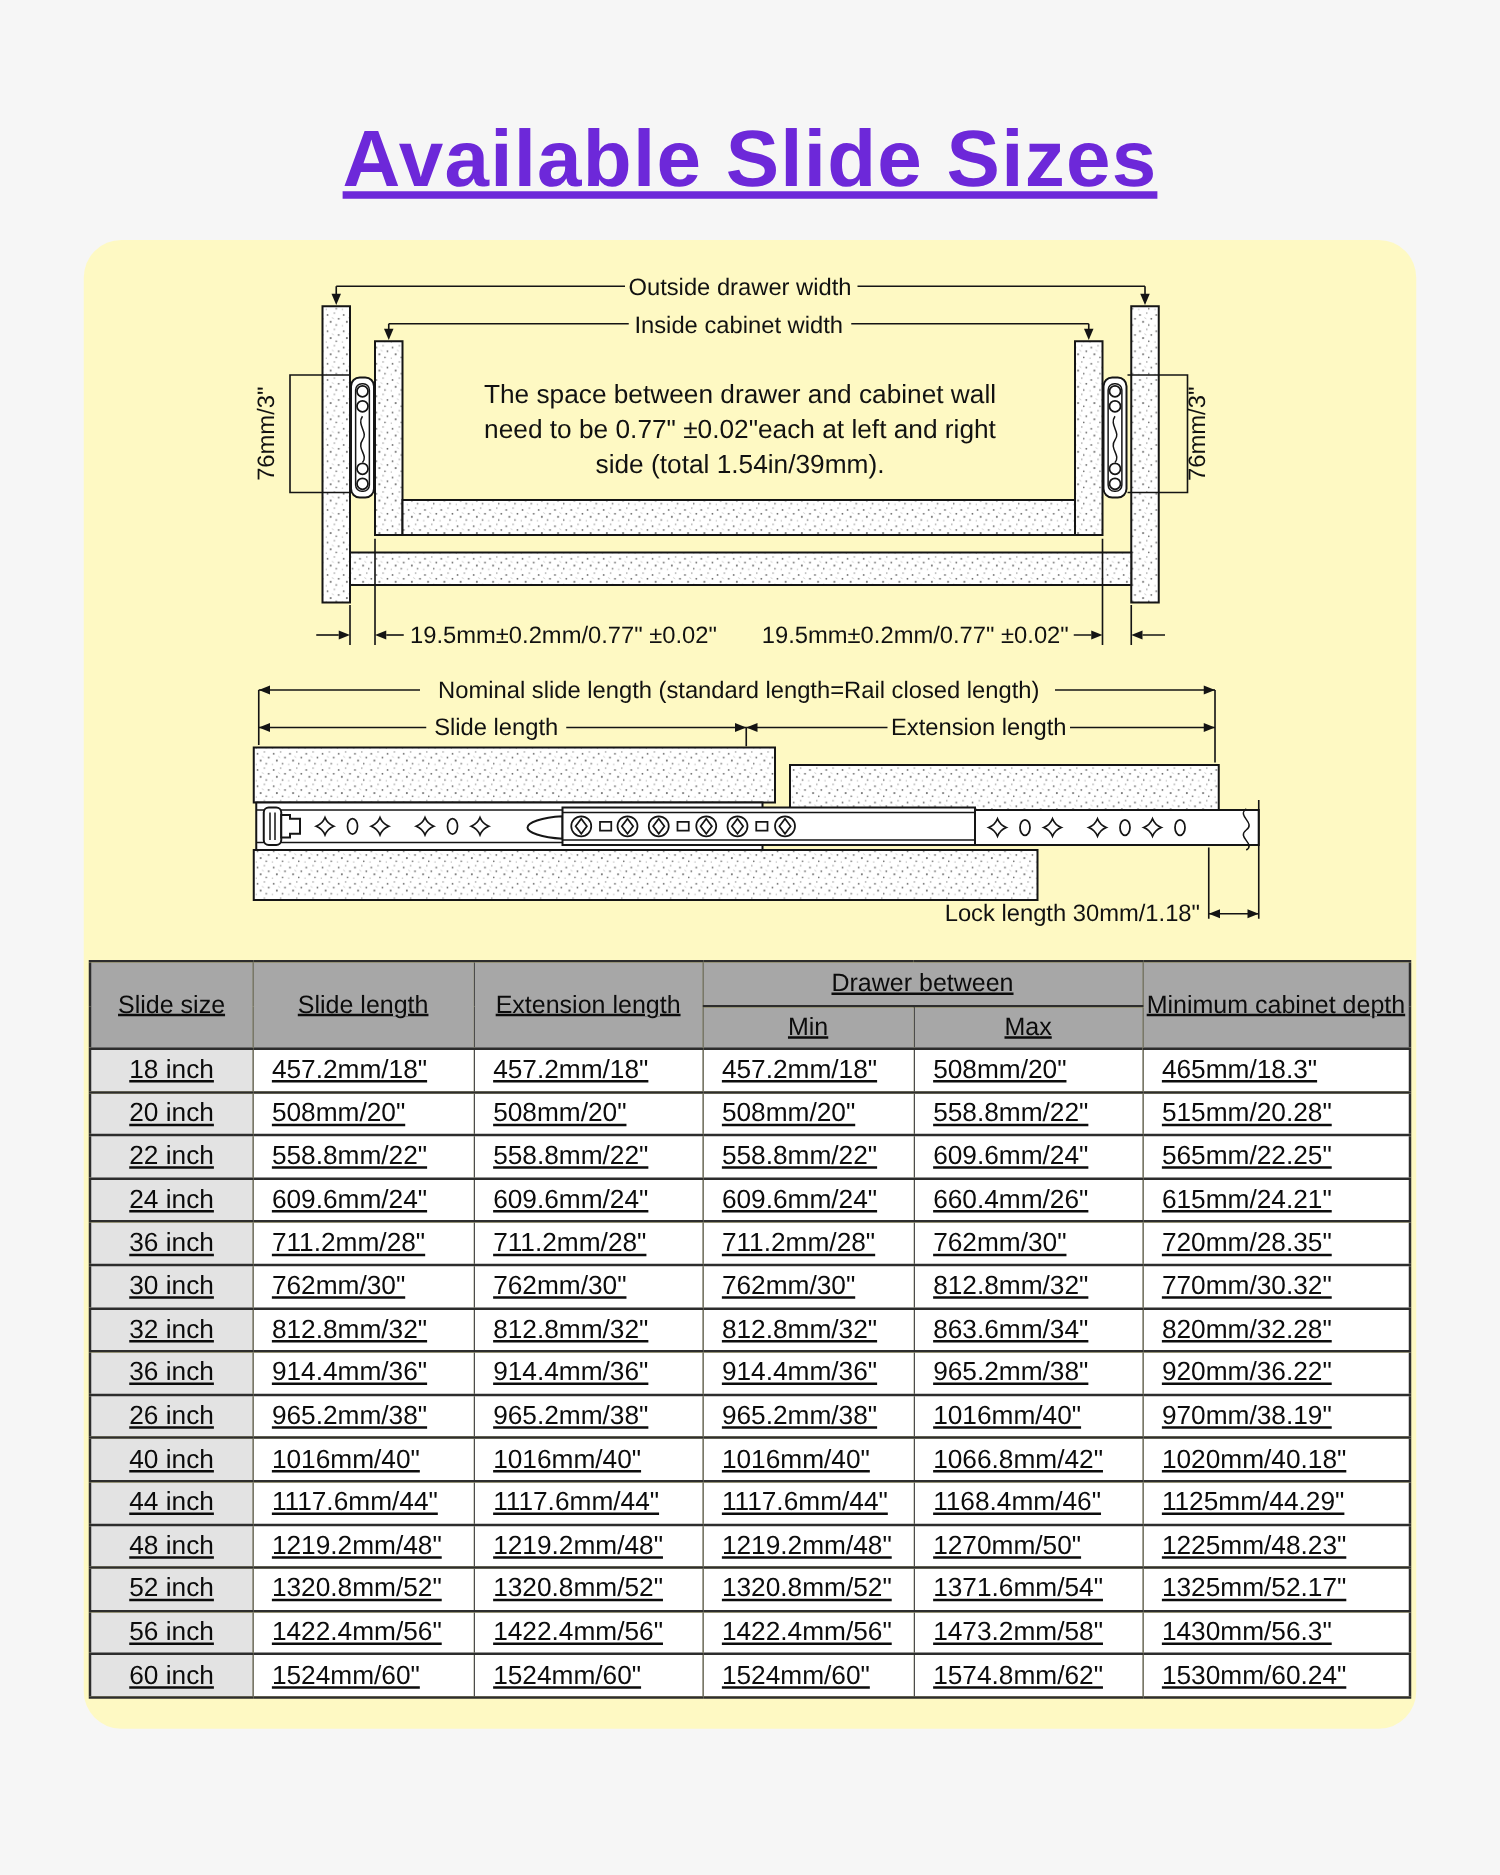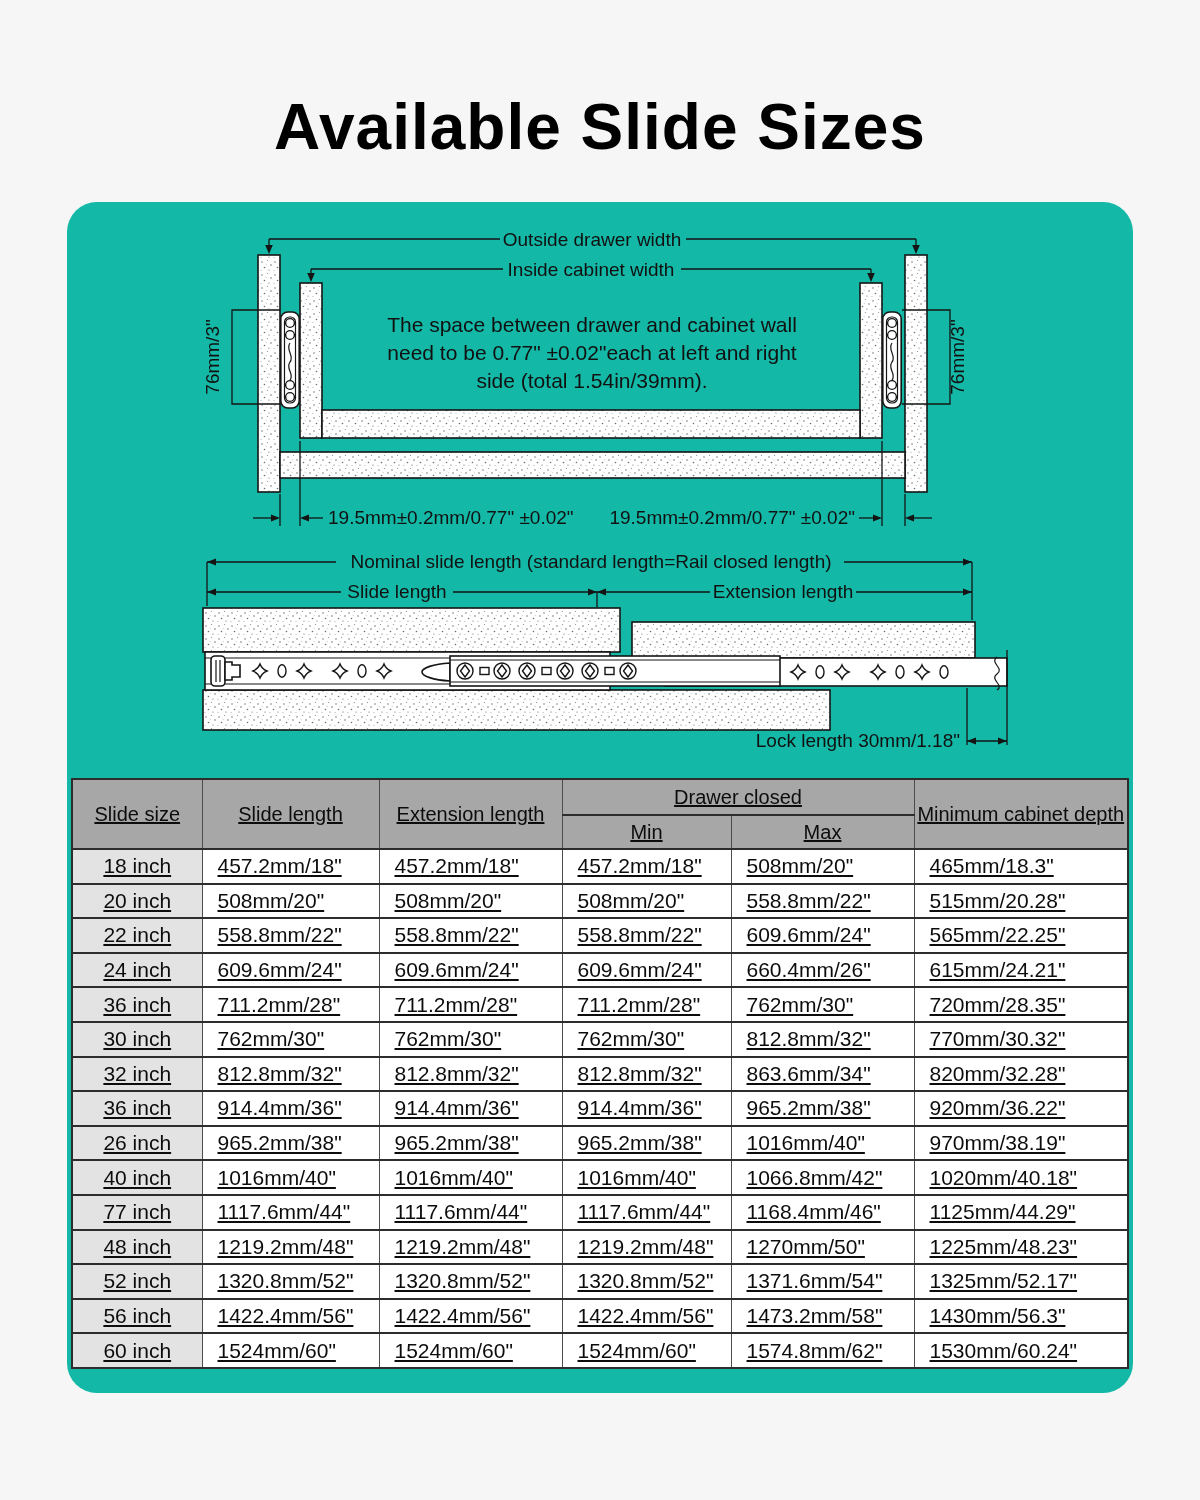--- a/index.html
+++ b/index.html
@@ -7,26 +7,27 @@
     width:1200px; height:1500px;
     background:#f6f6f6;
     font-family:"Liberation Sans", sans-serif;
     color:#111;
   }
   .page { position:relative; width:1200px; height:1500px; overflow:hidden; }
   .title {
     position:absolute; top:90px; left:0; width:100%;
     margin:0; text-align:center;
     font-size:64px; font-weight:bold; letter-spacing:1px;
-    color:#000000;
+    color:#6d28d9;
+    text-decoration:underline;
   }
   .card {
-    position:absolute; left:67px; top:202px;
+    position:absolute; left:67px; top:192px;
     width:1066px; height:1191px;
-    background:#14b8a6; border-radius:30px;
+    background:#fef9c3; border-radius:30px;
   }
   svg { position:absolute; }
   svg text { font-family:"Liberation Sans", sans-serif; fill:#111; }
   .dim-label { font-size:19px; }
   .note-line { font-size:21px; }
   .outline  { fill:#ffffff; stroke:#151515; stroke-width:1.6; }
   .stip1 { fill:url(#stip1); stroke:#151515; stroke-width:1.6; }
   .stip2 { fill:url(#stip2); stroke:#151515; stroke-width:1.6; }
   .dim   { stroke:#141414; stroke-width:1.3; fill:none; }
   .arrow { fill:#141414; stroke:none; }
@@ -283,21 +284,21 @@
           <col style="width:183px">
         <col style="width:169px">
           <col style="width:183px">
           <col style="width:214px">
       </colgroup>
       <thead>
         <tr class="tier1">
           <th rowspan="2">Slide size</th>
           <th rowspan="2">Slide length</th>
           <th rowspan="2">Extension length</th>
-          <th colspan="2">Drawer closed</th>
+          <th colspan="2">Drawer between</th>
           <th rowspan="2">Minimum cabinet depth</th>
         </tr>
         <tr class="tier2">
           <th>Min</th>
           <th>Max</th>
         </tr>
       </thead>
       <tbody>
           <tr>
             <td class="rowhead">18 inch</td>
@@ -373,21 +374,21 @@
           </tr>
           <tr>
             <td class="rowhead">40 inch</td>
             <td>1016mm/40"</td>
             <td>1016mm/40"</td>
             <td>1016mm/40"</td>
             <td>1066.8mm/42"</td>
             <td>1020mm/40.18"</td>
           </tr>
           <tr>
-            <td class="rowhead">77 inch</td>
+            <td class="rowhead">44 inch</td>
             <td>1117.6mm/44"</td>
             <td>1117.6mm/44"</td>
             <td>1117.6mm/44"</td>
             <td>1168.4mm/46"</td>
             <td>1125mm/44.29"</td>
           </tr>
           <tr>
             <td class="rowhead">48 inch</td>
             <td>1219.2mm/48"</td>
             <td>1219.2mm/48"</td>

